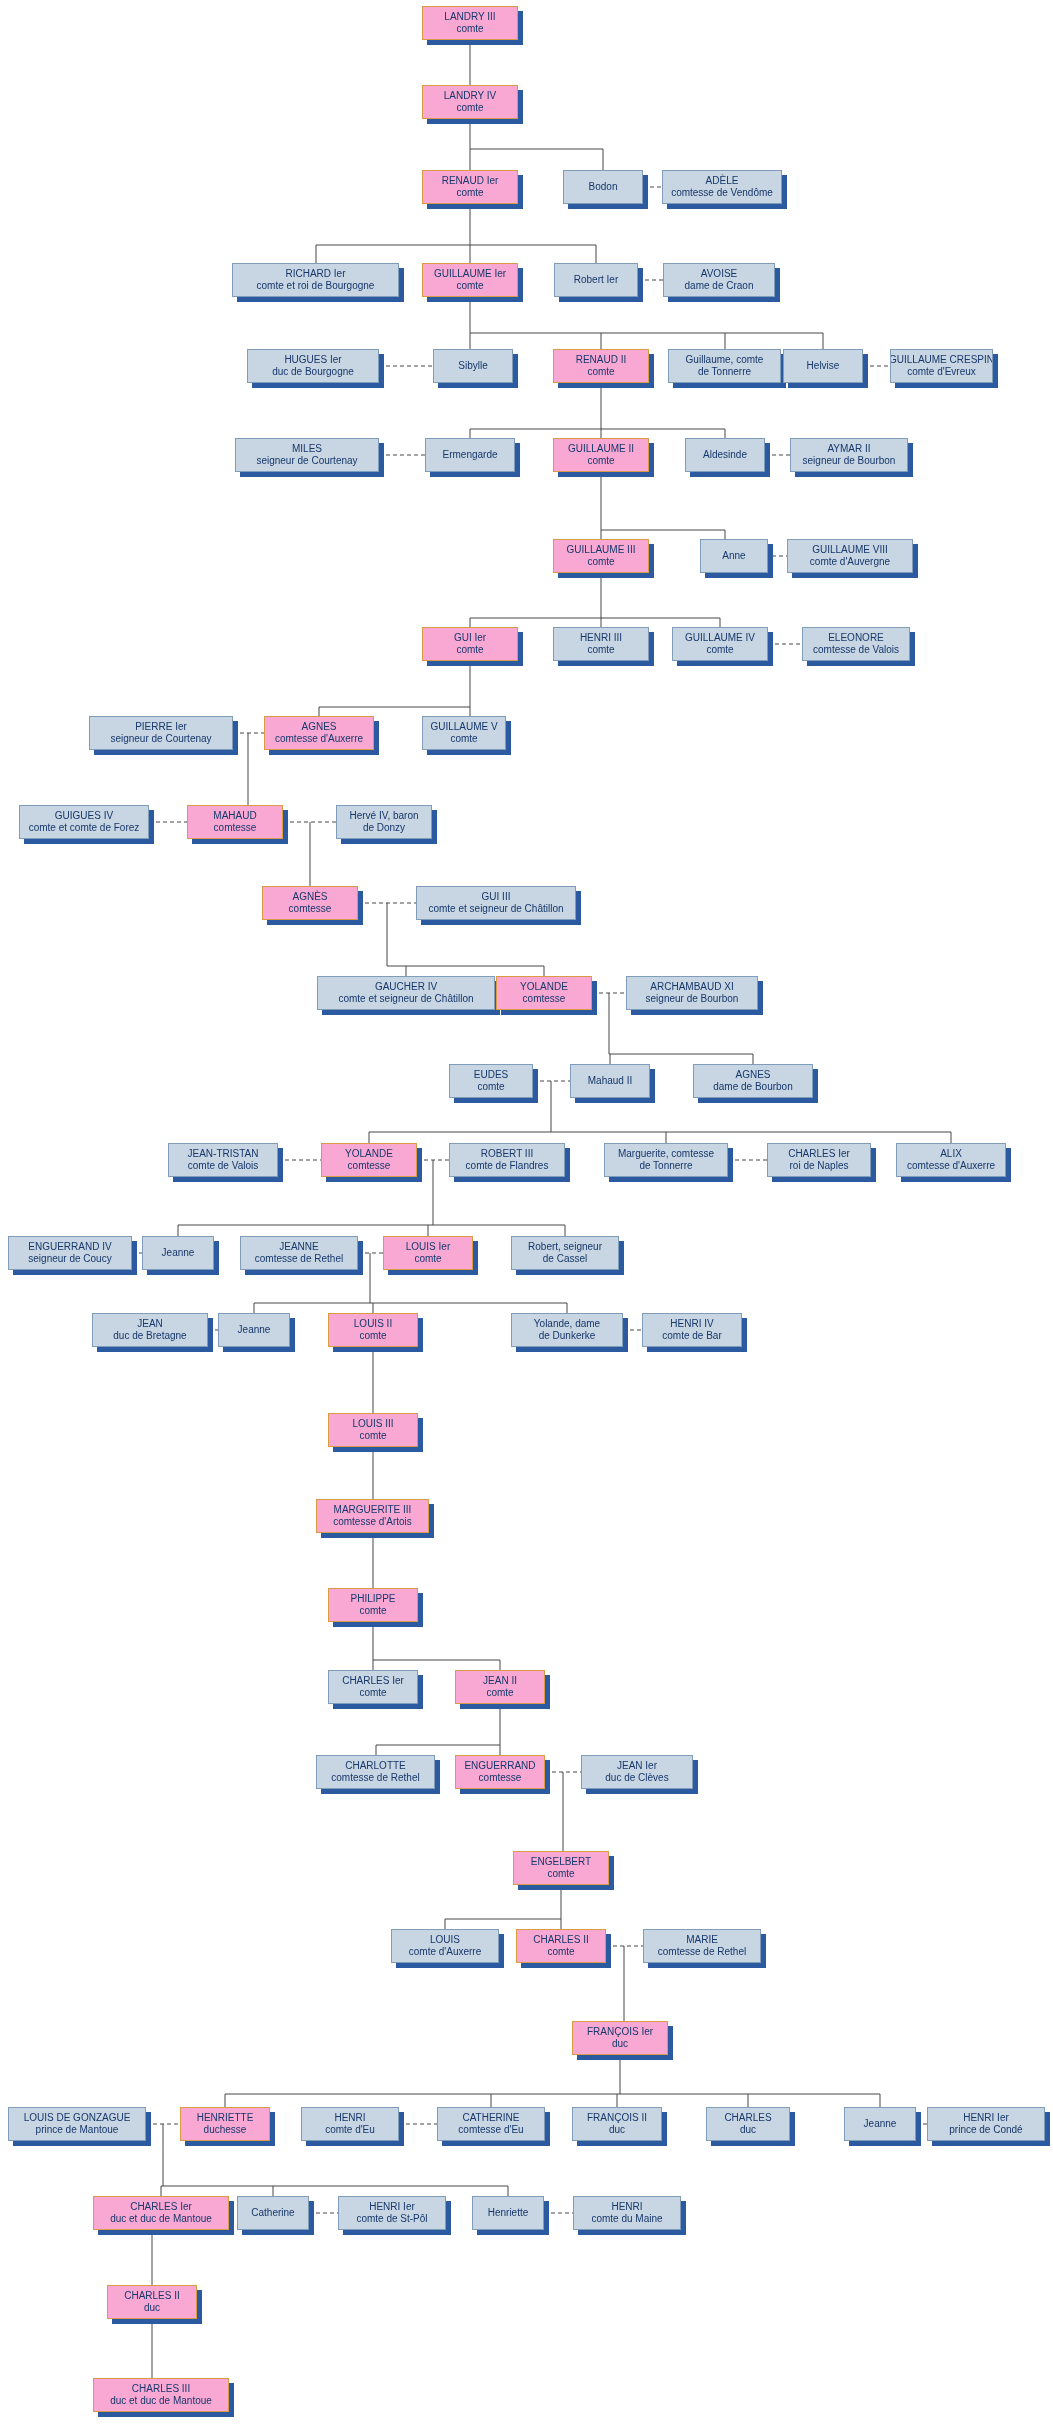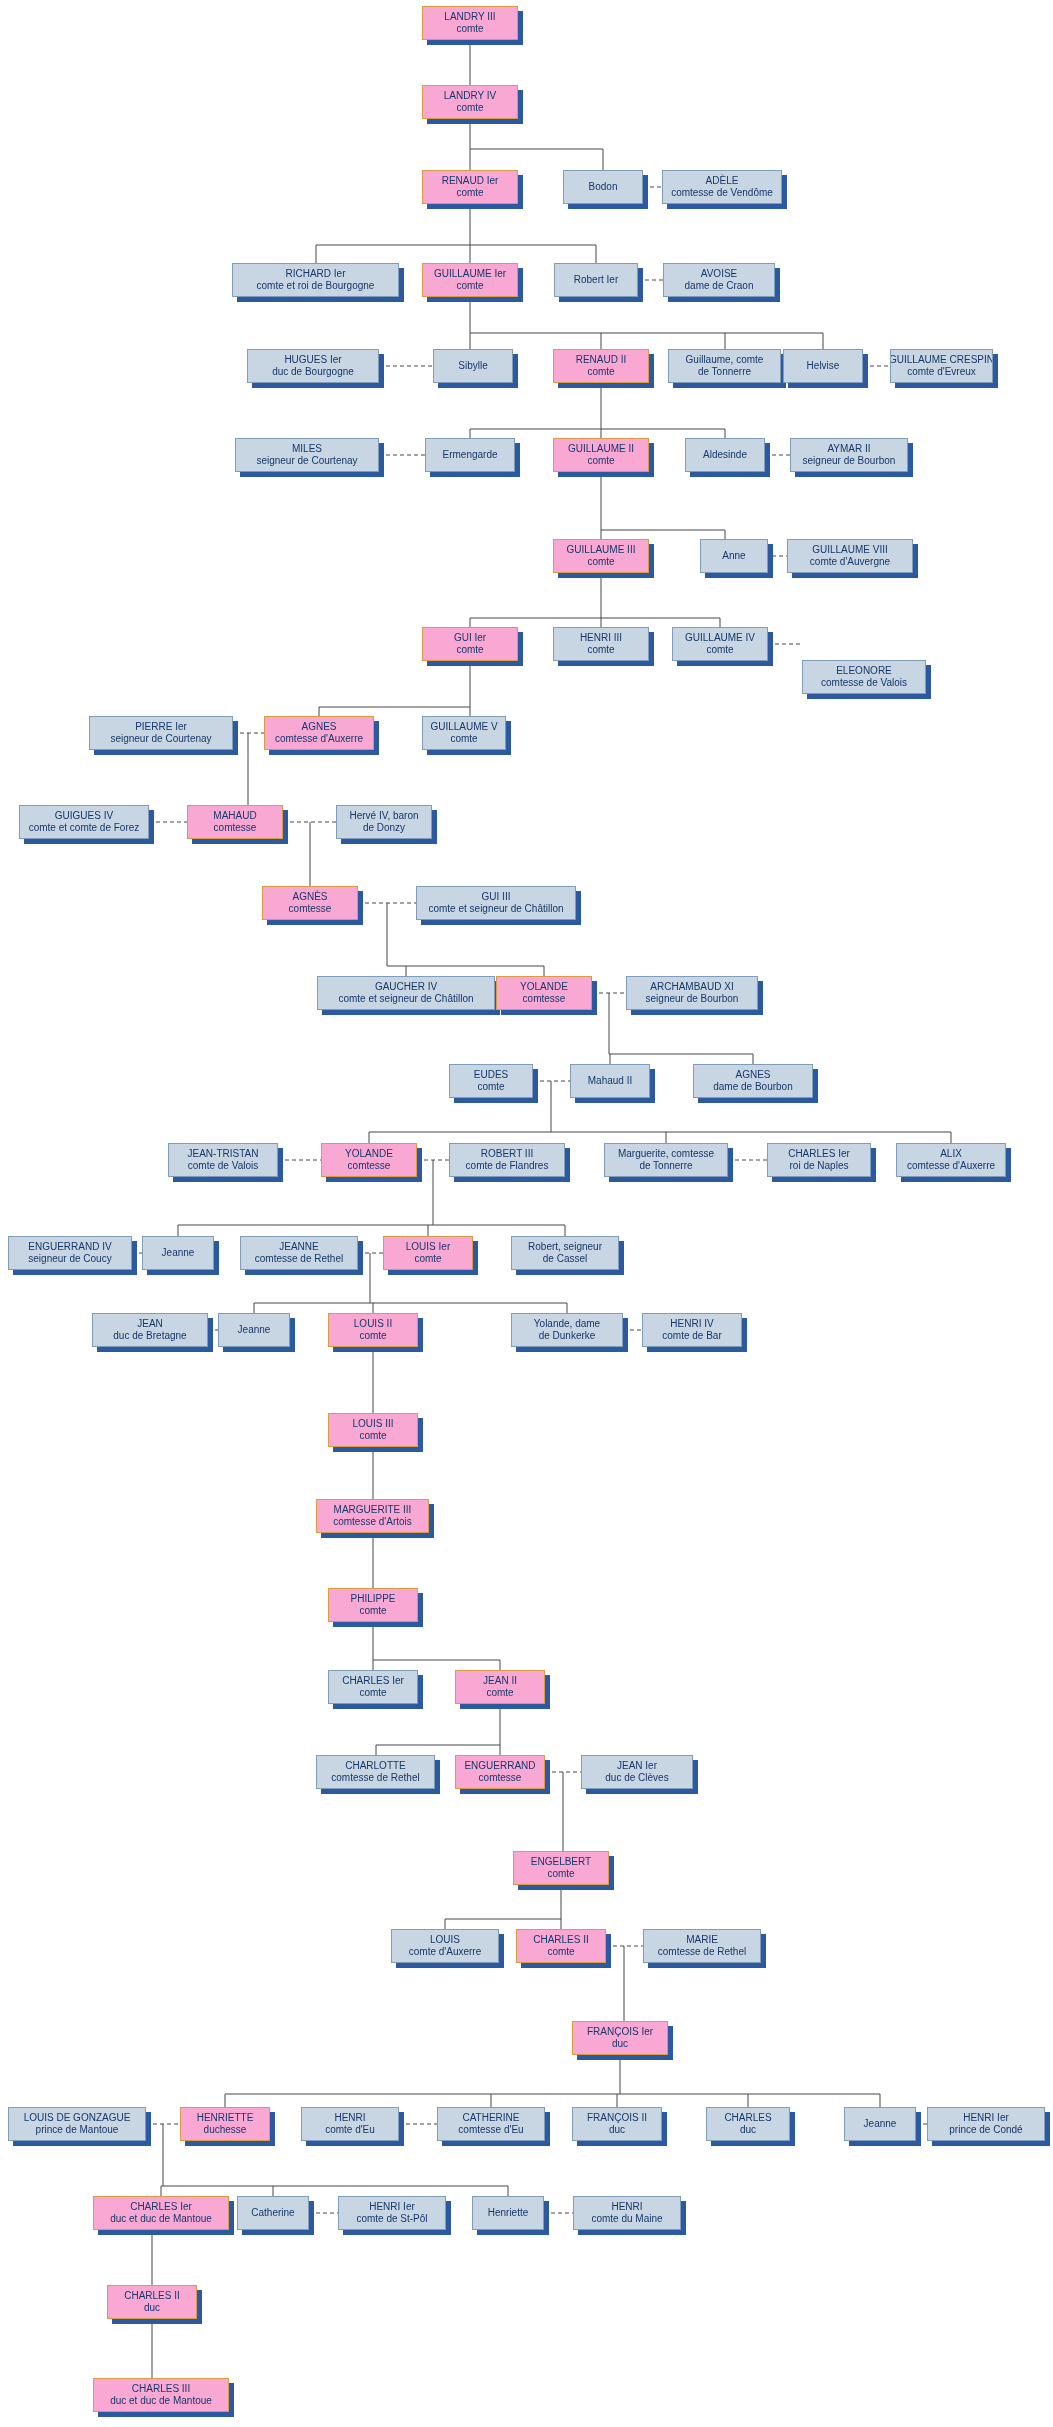--- a/index.html
+++ b/index.html
@@ -192,21 +192,21 @@
       <span class="tt">comte</span>
     </div>
   <div class="node b" style="left:553px;top:627px;width:96px">
       <span class="nm">HENRI III</span>
       <span class="tt">comte</span>
     </div>
   <div class="node b" style="left:672px;top:627px;width:96px">
       <span class="nm">GUILLAUME IV</span>
       <span class="tt">comte</span>
     </div>
-  <div class="node b" style="left:802px;top:660px;width:124px">
+  <div class="node b" style="left:802px;top:627px;width:108px">
       <span class="nm">ELEONORE</span>
       <span class="tt">comtesse de Valois</span>
     </div>
 
   <div class="node b" style="left:89px;top:716px;width:144px">
       <span class="nm">PIERRE Ier</span>
       <span class="tt">seigneur de Courtenay</span>
     </div>
   <div class="node o" style="left:264px;top:716px;width:110px">
       <span class="nm">AGNES</span>

